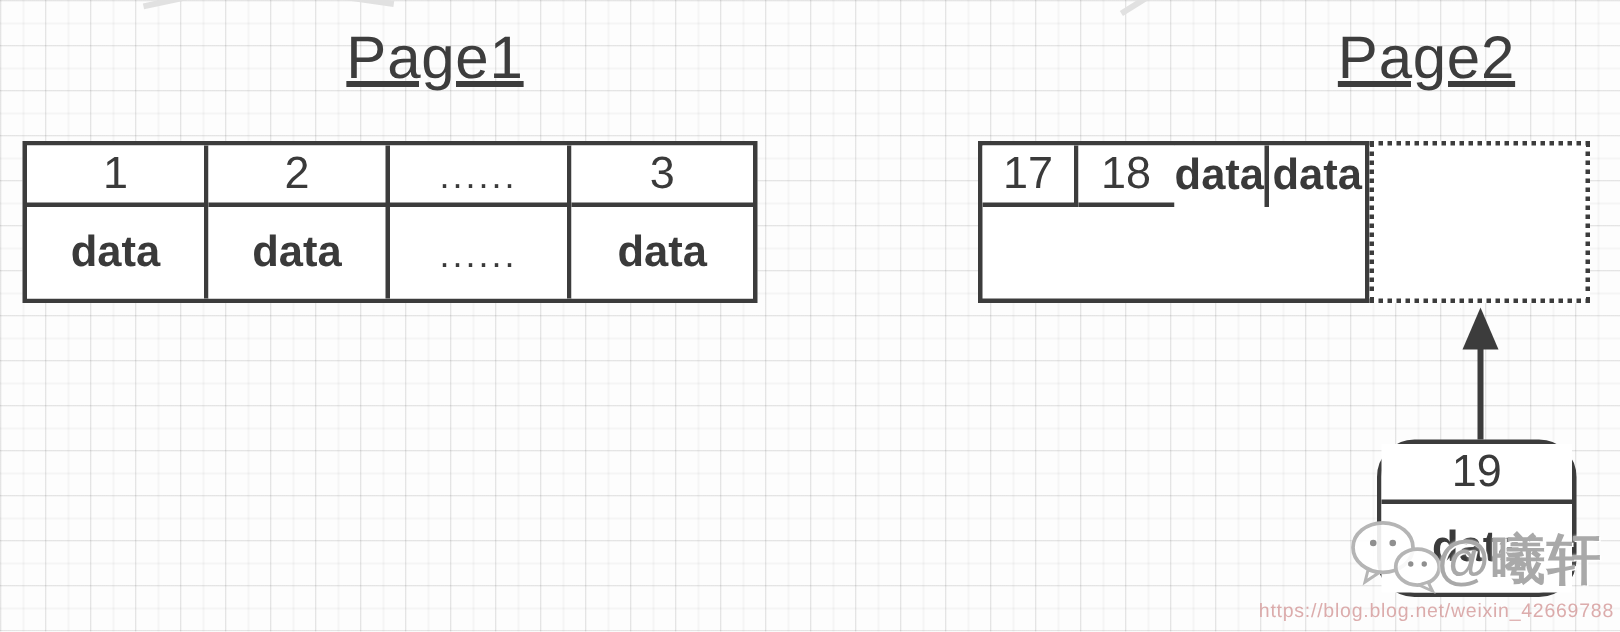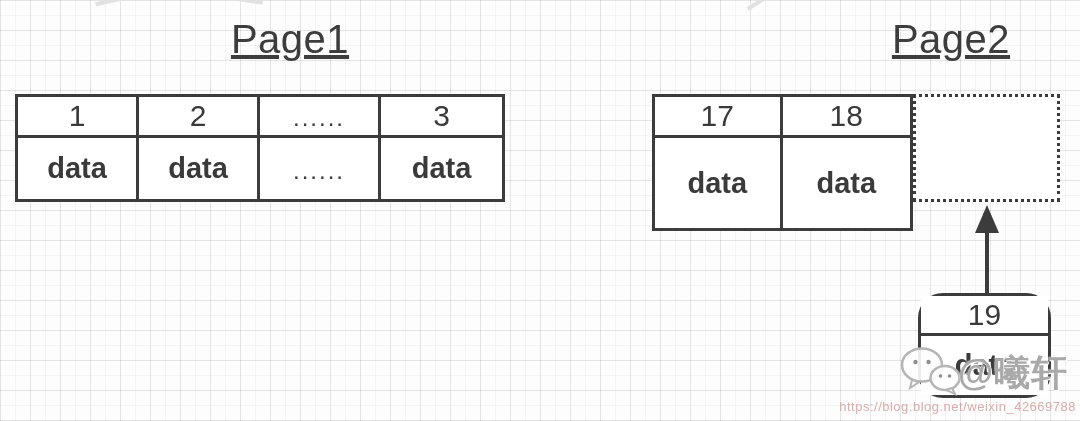--- a/index.html
+++ b/index.html
@@ -41,22 +41,22 @@
     background: #ffffff;
   }
   #page1-table {
     left: 15px; top: 94px;
     width: 490px; height: 108px;
     grid-template-columns: repeat(4, 1fr);
     grid-template-rows: 41px 1fr;
   }
   #page2-table {
     left: 652px; top: 94px;
-    width: 261px; height: 137px;
-    grid-template-columns: repeat(2, 1fr);
+    width: 261px; height: 108px;
+    grid-template-columns: repeat(4, 1fr);
     grid-template-rows: 41px 1fr;
   }
   #new-record-table {
     left: 918px; top: 293px;
     width: 133px; height: 105px;
     grid-template-columns: 1fr;
     grid-template-rows: 40px 1fr;
     z-index: 3;
     border-radius: 25px;
   }

